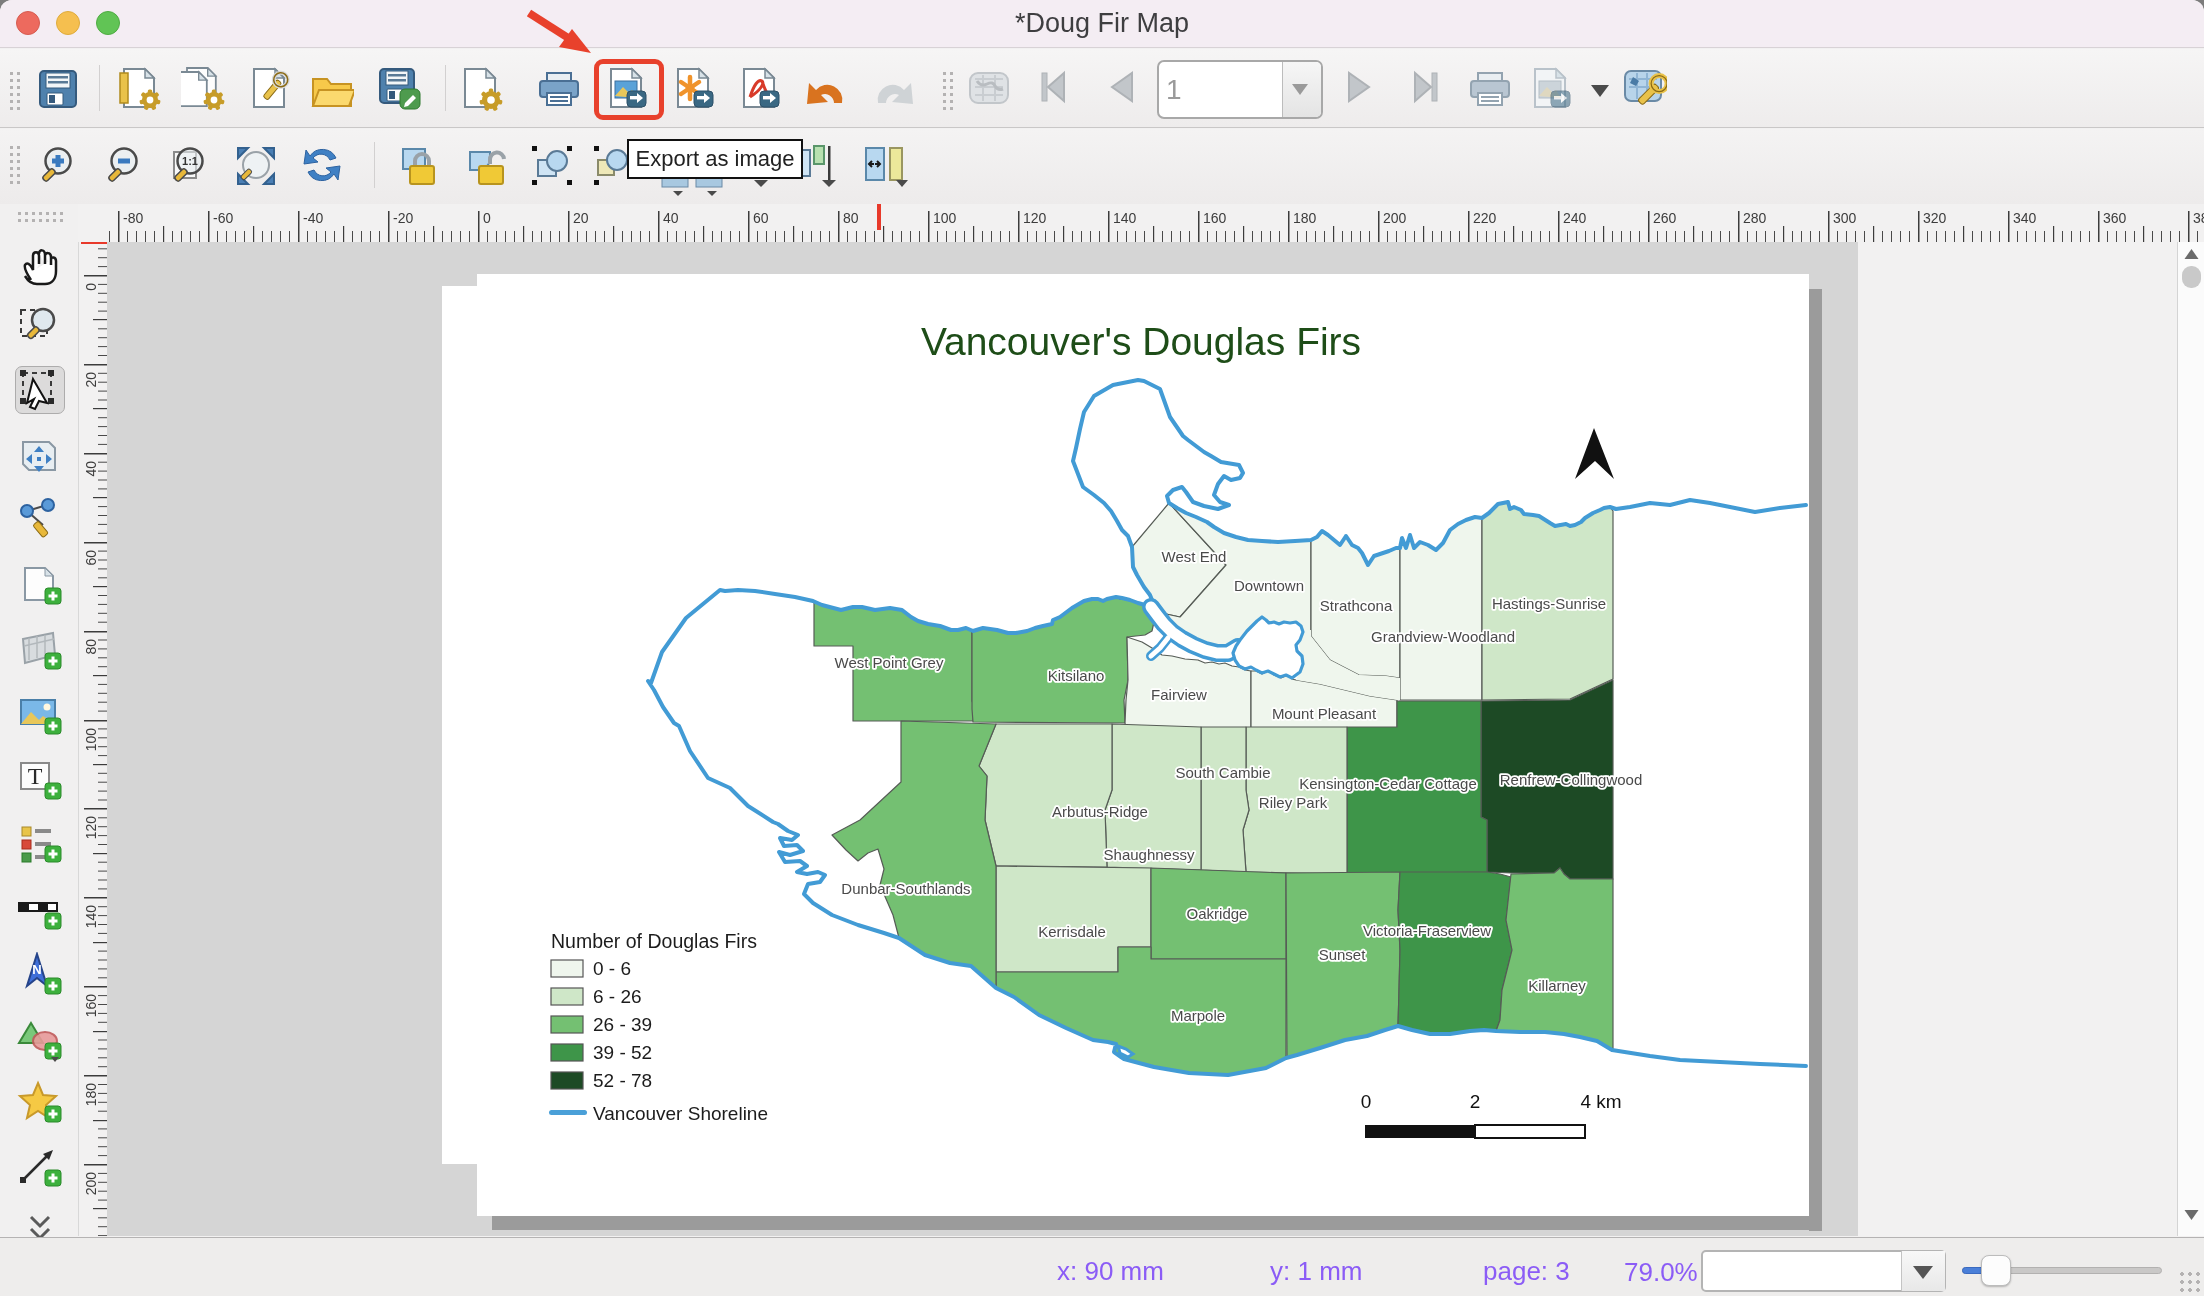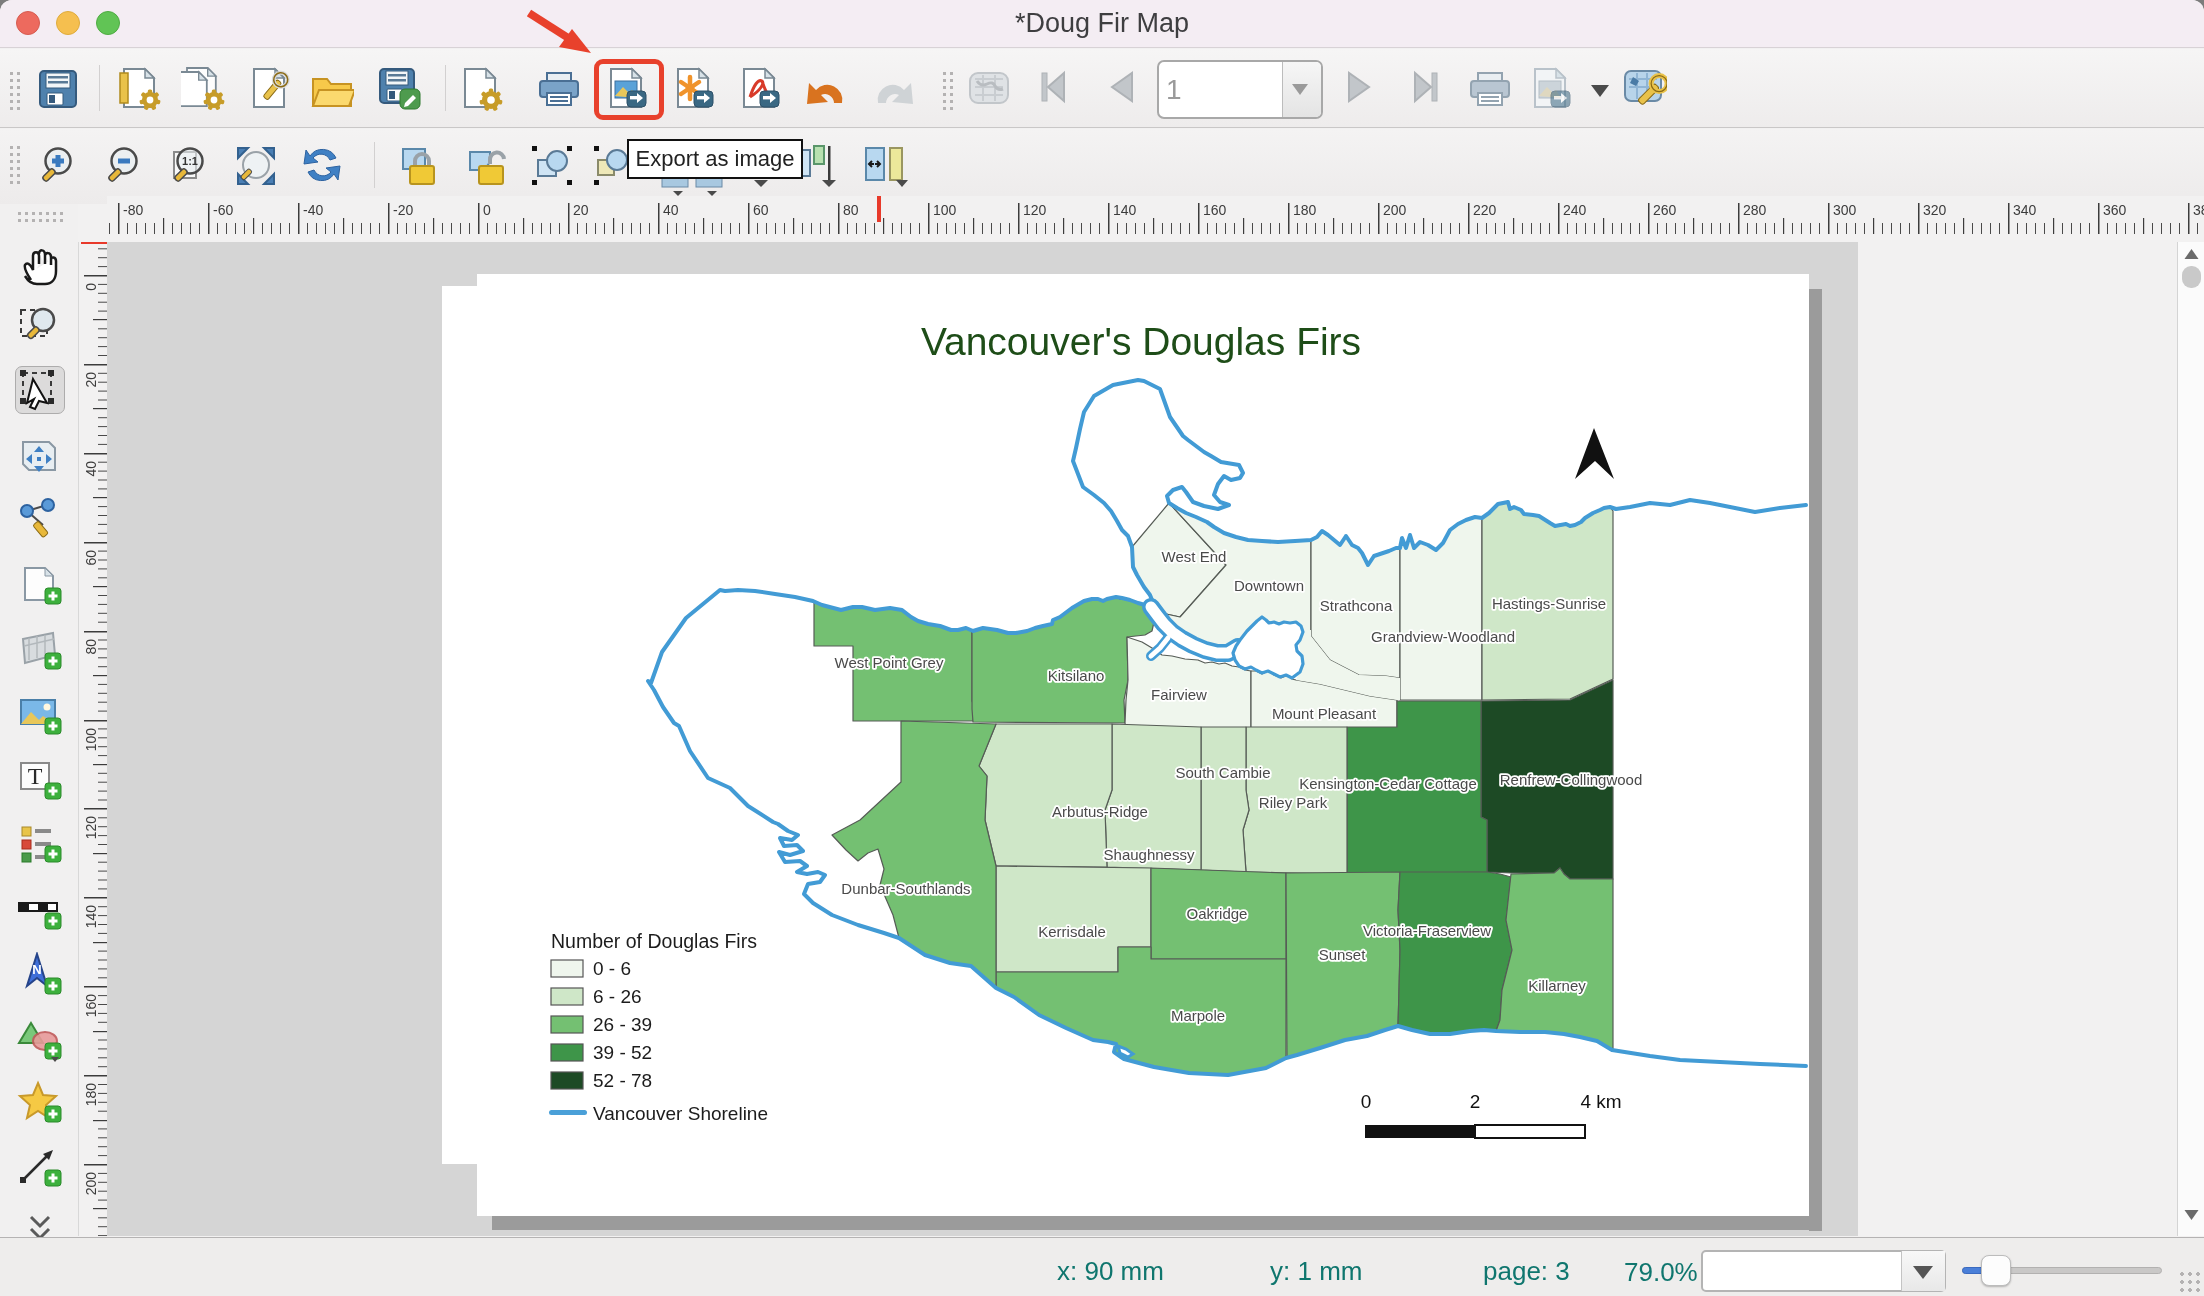--- a/index.html
+++ b/index.html
@@ -1,30 +1,30 @@
 <!DOCTYPE html>
 <html><head><meta charset="utf-8"><style>
 *{margin:0;padding:0;box-sizing:border-box}
 html,body{width:2204px;height:1296px;overflow:hidden;background:#7c7c7c;font-family:"Liberation Sans",sans-serif}
 #win{position:absolute;left:0;top:0;width:2204px;height:1296px;background:#f2f1f1;border-radius:12px 12px 0 0;overflow:hidden}
 #titlebar{position:absolute;left:0;top:0;width:100%;height:48px;background:#f4edf3;border-bottom:1px solid #d8d2d6}
 #title{position:absolute;top:8px;width:100%;text-align:center;font-size:27px;font-weight:normal;color:#3e3e40}
 .light{position:absolute;top:11px;width:24px;height:24px;border-radius:50%}
 #tb1{position:absolute;left:0;top:49px;width:100%;height:79px;background:linear-gradient(#f6f5f5,#eeecec);border-bottom:1px solid #c9c7c7}
 #tb2{position:absolute;left:0;top:129px;width:100%;height:75px;background:linear-gradient(#f4f3f3,#edebeb)}
-#rulh{position:absolute;left:107px;top:196px;width:2097px;height:38px;background:#f2f1f1}
+#rulh{position:absolute;left:107px;top:204px;width:2097px;height:38px;background:#f2f1f1}
 #rulv{position:absolute;left:78px;top:242px;width:29px;height:994px;background:#f2f1f1;border-left:1px solid #d8d8d8}
 #corner{position:absolute;left:78px;top:204px;width:29px;height:38px;background:#f2f1f1}
 #ltb{position:absolute;left:0;top:204px;width:78px;height:1032px;background:#f1f0f0}
 #canvas{position:absolute;left:107px;top:242px;width:1751px;height:994px;background:#d5d5d5;overflow:hidden}
 #vsb{position:absolute;left:2177px;top:242px;width:27px;height:994px;background:#fbfbfb;border-left:1px solid #d4d4d4}
 #status{position:absolute;left:0;top:1237px;width:100%;height:59px;background:#eeedec;border-top:1px solid #b5b3b3}
 .sep{position:absolute;top:16px;width:1px;height:46px;background:#d2d0d0}
 .sep2{position:absolute;top:13px;width:1px;height:46px;background:#d2d0d0}
-.st{position:absolute;font-size:26px;color:#0f766e}
+.st{position:absolute;font-size:26px;color:#8b5cf6}
 .dots{position:absolute;width:14px;height:40px;background-image:radial-gradient(circle,#b4b2b2 1.6px,transparent 1.8px);background-size:7px 7px}
 </style></head><body>
 <div id="win">
     <div id="titlebar">
       <div class="light" style="left:16px;background:#ed6a5e;border:1px solid #d55c50"></div>
       <div class="light" style="left:56px;background:#f5bf4f;border:1px solid #deab3c"></div>
       <div class="light" style="left:96px;background:#61c455;border:1px solid #4fab43"></div>
       <div id="title">*Doug Fir Map</div>
     </div>
     <div id="tb1">

